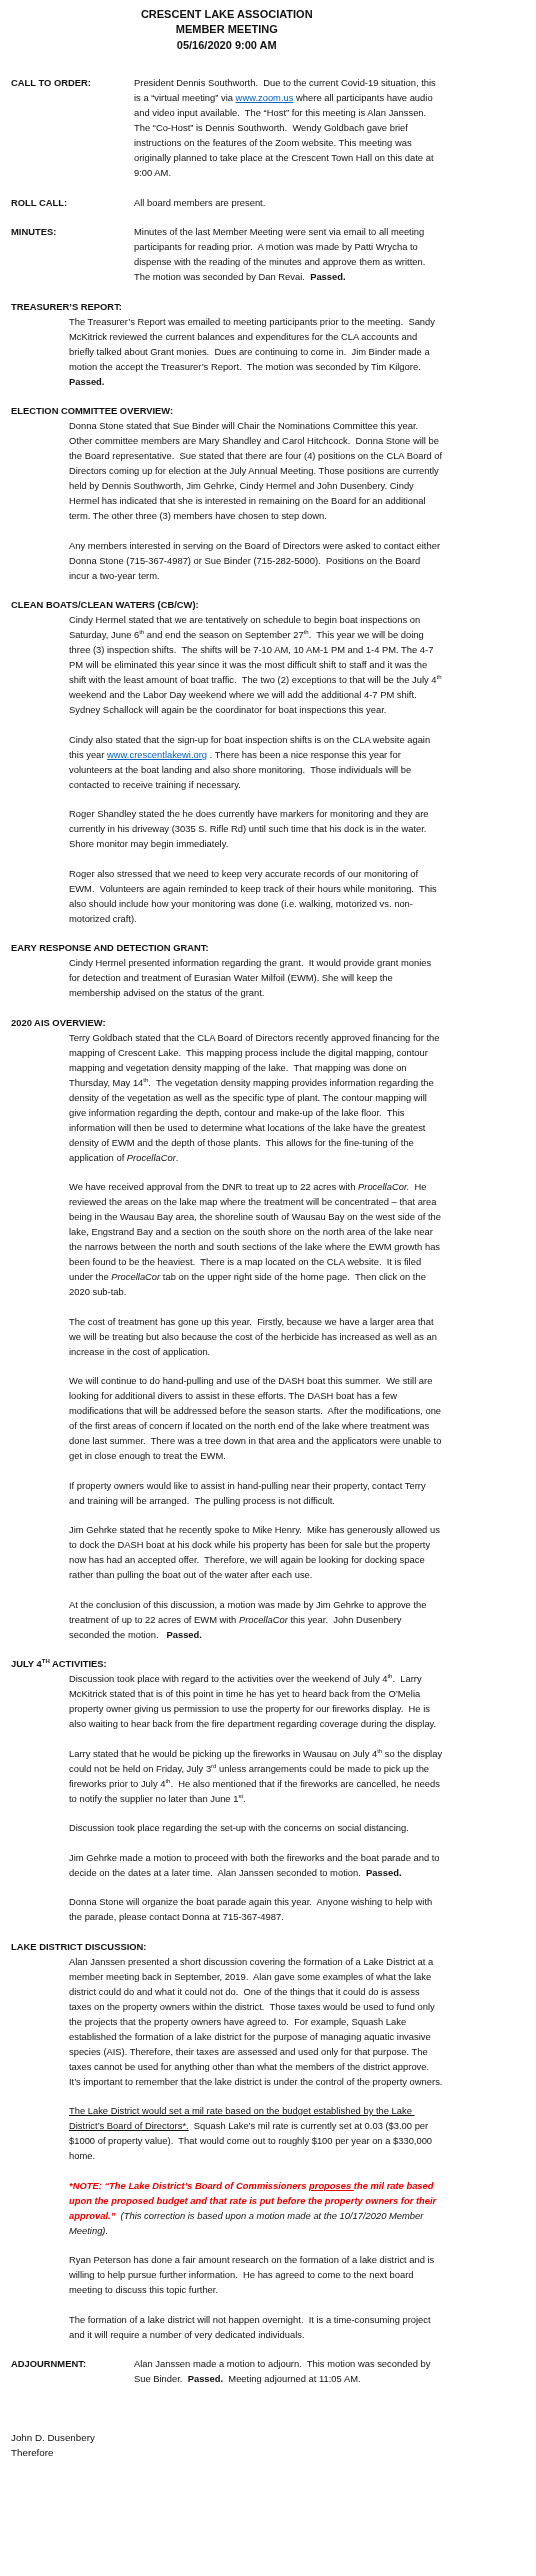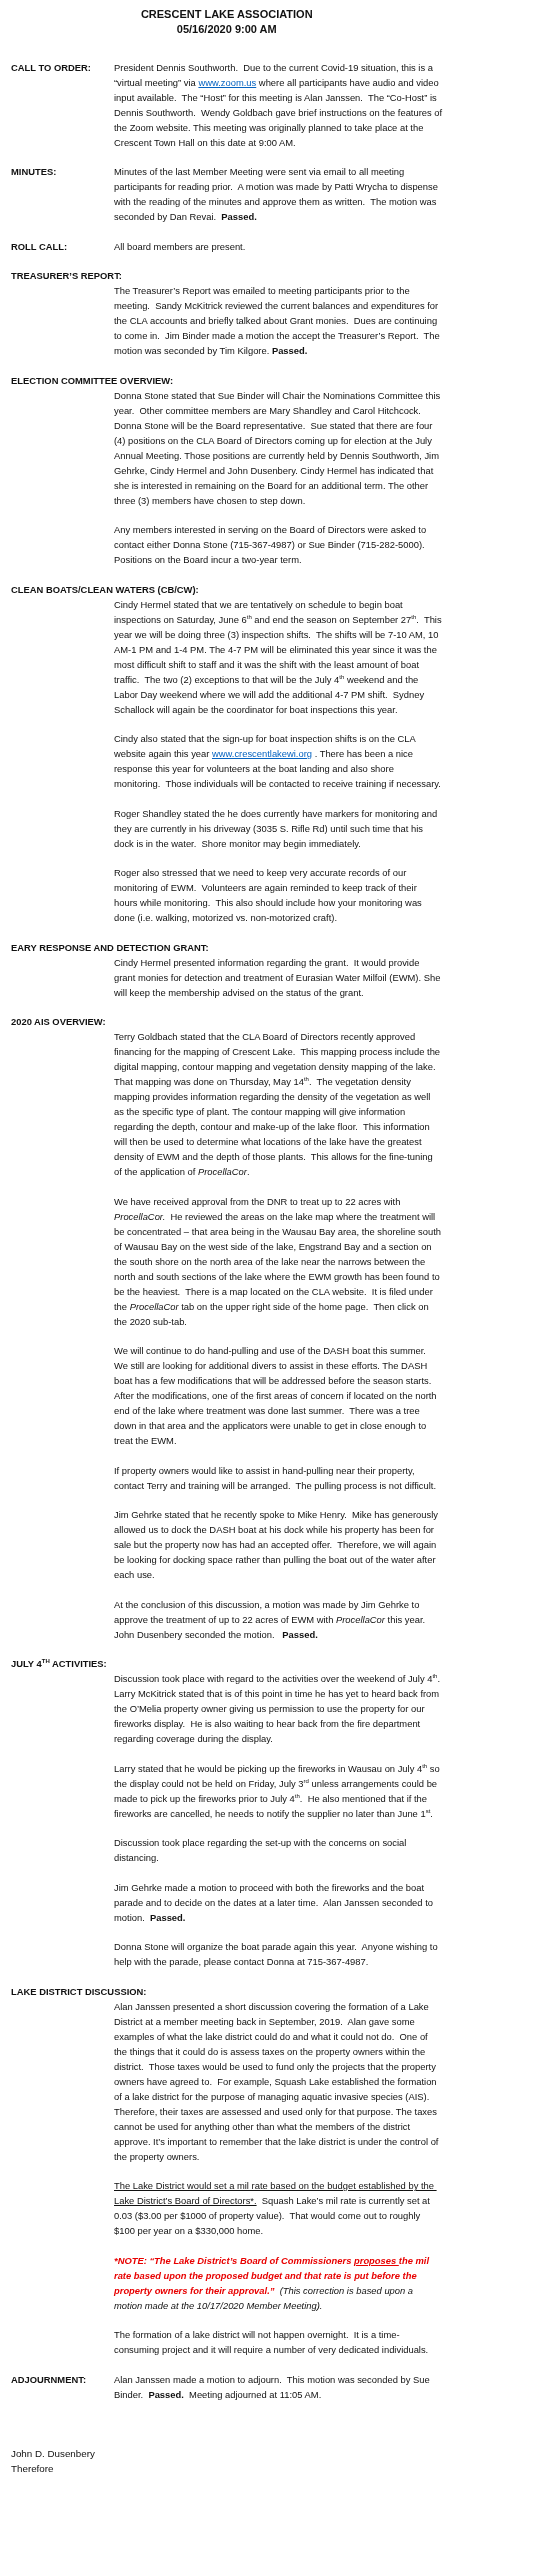--- a/index.html
+++ b/index.html
@@ -26,24 +26,24 @@
     font-weight:bold;
     font-size:11px;
     line-height:15.4px;
     margin-bottom:22px;
   }
   .section{margin-bottom:14.5px;}
   .section .label{
     font-weight:bold;
     white-space:pre-wrap;
   }
-  .section.inline .row{display:flex;}
+  .section.inline .row{display:flex;gap:20px;}
   .section.inline .label{width:103px;flex:0 0 103px;padding-right:3.4px;box-sizing:border-box;}
   .section.inline .body{flex:1;min-width:0;}
-  .section.block .body{margin-left:103px;}
+  .section.block .body{margin-left:58px;}
   .body p{
     margin:0 0 14.5px 0;
     white-space:pre-wrap;
   }
   .body p:last-child{margin-bottom:0;}
   .sg-b{font-weight:bold;}
   .sg-i{font-style:italic;}
   .sg-u{text-decoration:underline;}
   .sg-sup{font-size:6px;vertical-align:super;line-height:0;}
   .sg-rbi{color:var(--note-red);font-weight:bold;font-style:italic;}
@@ -55,45 +55,46 @@
     font-size:9.8px;
     line-height:15px;
   }
 </style>
 </head>
 <body>
 
 <div class="page">
   <div class="title">
     <div>CRESCENT LAKE ASSOCIATION</div>
+    <div>MEMBER MEETING</div>
     <div>05/16/2020 9:00 AM</div>
   </div>
 
   <div>
       <div class="section inline">
         <div class="row">
           <div class="label"><span>CALL TO ORDER:</span></div>
           <div class="body">
             <p><span>President Dennis Southworth.  Due to the current Covid-19 situation, this is a “virtual meeting” via </span><a class="sg-link">www.zoom.us</a><span> where all participants have audio and video input available.  The “Host” for this meeting is Alan Janssen.  The “Co-Host” is Dennis Southworth.  Wendy Goldbach gave brief instructions on the features of the Zoom website. This meeting was originally planned to take place at the Crescent Town Hall on this date at 9:00 AM.</span></p>
           </div>
         </div>
       </div>
       <div class="section inline">
         <div class="row">
-          <div class="label"><span>MINUTES:</span></div>
+          <div class="label"><span>ROLL CALL:</span></div>
           <div class="body">
-            <p><span>Minutes of the last Member Meeting were sent via email to all meeting participants for reading prior.  A motion was made by Patti Wrycha to dispense with the reading of the minutes and approve them as written.  The motion was seconded by Dan Revai.  </span><span class="sg-b">Passed.</span></p>
+            <p><span>All board members are present.</span></p>
           </div>
         </div>
       </div>
       <div class="section inline">
         <div class="row">
-          <div class="label"><span>ROLL CALL:</span></div>
+          <div class="label"><span>MINUTES:</span></div>
           <div class="body">
-            <p><span>All board members are present.</span></p>
+            <p><span>Minutes of the last Member Meeting were sent via email to all meeting participants for reading prior.  A motion was made by Patti Wrycha to dispense with the reading of the minutes and approve them as written.  The motion was seconded by Dan Revai.  </span><span class="sg-b">Passed.</span></p>
           </div>
         </div>
       </div>
       <div class="section block">
         <div class="label"><span>TREASURER’S REPORT:</span></div>
         <div class="body">
           <p><span>The Treasurer’s Report was emailed to meeting participants prior to the meeting.  Sandy McKitrick reviewed the current balances and expenditures for the CLA accounts and briefly talked about Grant monies.  Dues are continuing to come in.  Jim Binder made a motion the accept the Treasurer’s Report.  The motion was seconded by Tim Kilgore. </span><span class="sg-b">Passed.</span></p>
         </div>
       </div>
       <div class="section block">
@@ -116,20 +117,21 @@
         <div class="label"><span>EARY RESPONSE AND DETECTION GRANT:</span></div>
         <div class="body">
           <p><span>Cindy Hermel presented information regarding the grant.  It would provide grant monies for detection and treatment of Eurasian Water Milfoil (EWM). She will keep the membership advised on the status of the grant.</span></p>
         </div>
       </div>
       <div class="section block">
         <div class="label"><span>2020 AIS OVERVIEW:</span></div>
         <div class="body">
           <p><span>Terry Goldbach stated that the CLA Board of Directors recently approved financing for the mapping of Crescent Lake.  This mapping process include the digital mapping, contour mapping and vegetation density mapping of the lake.  That mapping was done on Thursday, May 14</span><span class="sg-sup">th</span><span>.  The vegetation density mapping provides information regarding the density of the vegetation as well as the specific type of plant. The contour mapping will give information regarding the depth, contour and make-up of the lake floor.  This information will then be used to determine what locations of the lake have the greatest density of EWM and the depth of those plants.  This allows for the fine-tuning of the application of </span><span class="sg-i">ProcellaCor</span><span>.</span></p>
           <p><span>We have received approval from the DNR to treat up to 22 acres with </span><span class="sg-i">ProcellaCor.</span><span>  He reviewed the areas on the lake map where the treatment will be concentrated – that area being in the Wausau Bay area, the shoreline south of Wausau Bay on the west side of the lake, Engstrand Bay and a section on the south shore on the north area of the lake near the narrows between the north and south sections of the lake where the EWM growth has been found to be the heaviest.  There is a map located on the CLA website.  It is filed under the </span><span class="sg-i">ProcellaCor</span><span> tab on the upper right side of the home page.  Then click on the 2020 sub-tab.</span></p>
+          <p><span>The cost of treatment has gone up this year.  Firstly, because we have a larger area that we will be treating but also because the cost of the herbicide has increased as well as an increase in the cost of application.</span></p>
           <p><span>We will continue to do hand-pulling and use of the DASH boat this summer.  We still are looking for additional divers to assist in these efforts. The DASH boat has a few modifications that will be addressed before the season starts.  After the modifications, one of the first areas of concern if located on the north end of the lake where treatment was done last summer.  There was a tree down in that area and the applicators were unable to get in close enough to treat the EWM.</span></p>
           <p><span>If property owners would like to assist in hand-pulling near their property, contact Terry and training will be arranged.  The pulling process is not difficult.</span></p>
           <p><span>Jim Gehrke stated that he recently spoke to Mike Henry.  Mike has generously allowed us to dock the DASH boat at his dock while his property has been for sale but the property now has had an accepted offer.  Therefore, we will again be looking for docking space rather than pulling the boat out of the water after each use.</span></p>
           <p><span>At the conclusion of this discussion, a motion was made by Jim Gehrke to approve the treatment of up to 22 acres of EWM with </span><span class="sg-i">ProcellaCor</span><span> this year.  John Dusenbery seconded the motion.   </span><span class="sg-b">Passed.</span></p>
         </div>
       </div>
       <div class="section block">
         <div class="label"><span>JULY 4</span><span class="sg-sup">TH</span><span> ACTIVITIES:</span></div>
         <div class="body">
           <p><span>Discussion took place with regard to the activities over the weekend of July 4</span><span class="sg-sup">th</span><span>.  Larry McKitrick stated that is of this point in time he has yet to heard back from the O’Melia property owner giving us permission to use the property for our fireworks display.  He is also waiting to hear back from the fire department regarding coverage during the display.</span></p>
@@ -138,20 +140,21 @@
           <p><span>Jim Gehrke made a motion to proceed with both the fireworks and the boat parade and to decide on the dates at a later time.  Alan Janssen seconded to motion.  </span><span class="sg-b">Passed.</span></p>
           <p><span>Donna Stone will organize the boat parade again this year.  Anyone wishing to help with the parade, please contact Donna at 715-367-4987.</span></p>
         </div>
       </div>
       <div class="section block">
         <div class="label"><span>LAKE DISTRICT DISCUSSION:</span></div>
         <div class="body">
           <p><span>Alan Janssen presented a short discussion covering the formation of a Lake District at a member meeting back in September, 2019.  Alan gave some examples of what the lake district could do and what it could not do.  One of the things that it could do is assess taxes on the property owners within the district.  Those taxes would be used to fund only the projects that the property owners have agreed to.  For example, Squash Lake established the formation of a lake district for the purpose of managing aquatic invasive species (AIS). Therefore, their taxes are assessed and used only for that purpose. The taxes cannot be used for anything other than what the members of the district approve. It’s important to remember that the lake district is under the control of the property owners.</span></p>
           <p><span class="sg-u">The Lake District would set a mil rate based on the budget established by the Lake District’s Board of Directors*.</span><span>  Squash Lake’s mil rate is currently set at 0.03 ($3.00 per $1000 of property value).  That would come out to roughly $100 per year on a $330,000 home.</span></p>
           <p><span class="sg-rbi">*NOTE: “The Lake District’s Board of Commissioners </span><span class="sg-rbiu">proposes </span><span class="sg-rbi">the mil rate based upon the proposed budget and that rate is put before the property owners for their approval.”</span><span class="sg-i">  (This correction is based upon a motion made at the 10/17/2020 Member Meeting).</span></p>
+          <p><span>Ryan Peterson has done a fair amount research on the formation of a lake district and is willing to help pursue further information.  He has agreed to come to the next board meeting to discuss this topic further.</span></p>
           <p><span>The formation of a lake district will not happen overnight.  It is a time-consuming project and it will require a number of very dedicated individuals.</span></p>
         </div>
       </div>
       <div class="section inline">
         <div class="row">
           <div class="label"><span>ADJOURNMENT:</span></div>
           <div class="body">
             <p><span>Alan Janssen made a motion to adjourn.  This motion was seconded by Sue Binder.  </span><span class="sg-b">Passed.</span><span>  Meeting adjourned at 11:05 AM.</span></p>
           </div>
         </div>

